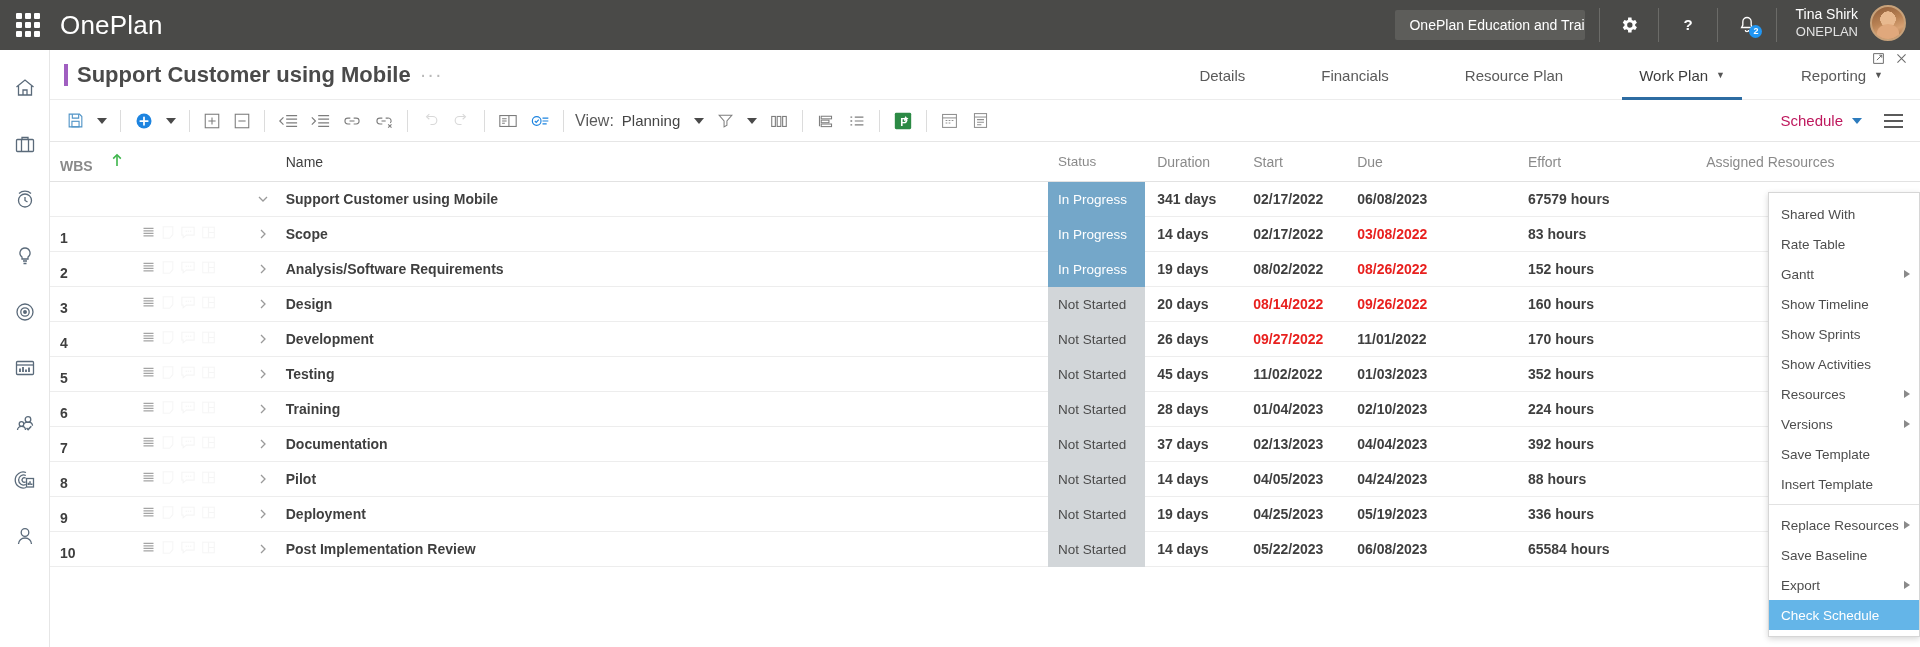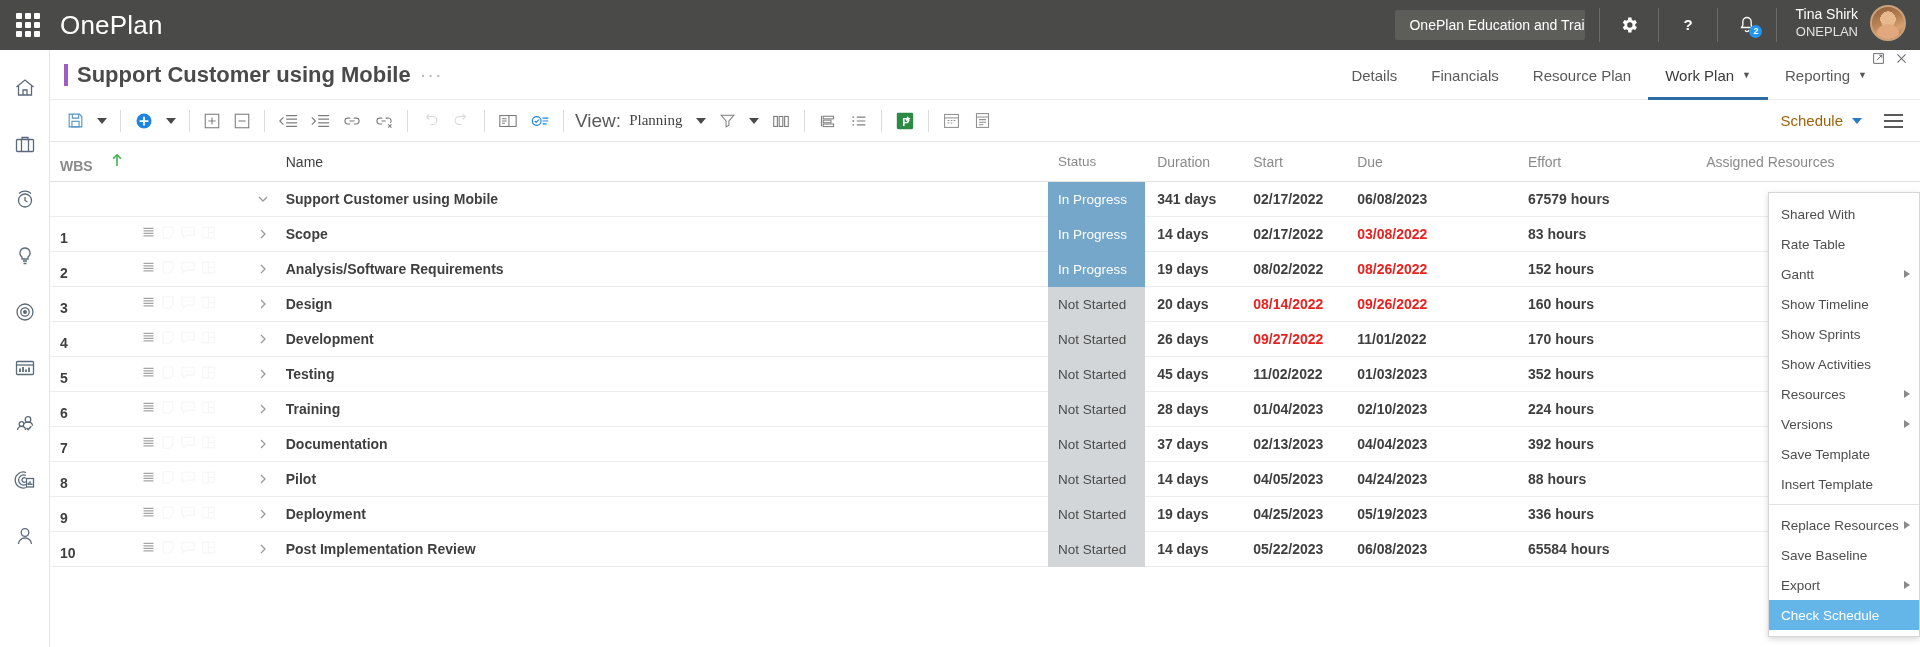--- a/index.html
+++ b/index.html
@@ -85,44 +85,45 @@
     font-size: 22px; font-weight: 700; color: #4a4a4a; margin-left: 9px;
     white-space: nowrap;
   }
   .title-ellipsis { color: #b9b9b9; font-size: 20px; margin-left: 9px; letter-spacing: 1px; }
   .win-ctrls {
     position: absolute; right: 12px; top: 2px; display: flex; gap: 10px; align-items: center;
   }
   .win-ctrls span { cursor: pointer; color: #6b6b6b; font-size: 13px; line-height: 1; }
   .nav-tabs {
     margin-left: auto; display: flex; align-items: flex-end; height: 50px;
-    padding-right: 36px;
+    padding-right: 20px;
+    gap: 42px;
   }
   .nav-tab {
     font-size: 15px; color: #5a5a5a; padding: 0 17px; height: 46px;
     display: flex; align-items: center; cursor: pointer; white-space: nowrap;
     border-bottom: 3px solid transparent;
   }
   .nav-tab.active { color: #3b3b3b; border-bottom-color: #2d6ca2; }
   .nav-tab .caret { margin-left: 8px; font-size: 9px; color: #555; }
 
   
   .toolbar {
     height: 42px; display: flex; align-items: center; padding-left: 10px;
     border-bottom: 1px solid #e6e6e6; position: relative; background: #fff;
   }
   .tool { height: 34px; min-width: 30px; display: flex; align-items: center; justify-content: center; cursor: pointer; padding: 0 6px; }
   .tool.dis { opacity: .38; }
   .tsep { width: 1px; height: 22px; background: #dcdcdc; margin: 0 7px; }
   .caret-btn { width: 22px; display: flex; align-items: center; justify-content: center; cursor: pointer; }
   .caret-tri { width: 0; height: 0; border-left: 5px solid transparent; border-right: 5px solid transparent; border-top: 6px solid #4a4a4a; }
-  .view-label { font-size: 19px; color: #5a5a5a; margin: 0 8px 0 4px; }
-  .view-value { font-size: 15px; color: #444; margin-right: 8px; cursor: pointer; font-family: Liberation Serif, serif; }
+  .view-label { font-size: 16px; color: #5a5a5a; margin: 0 8px 0 4px; }
+  .view-value { font-size: 15px; color: #444; margin-right: 8px; cursor: pointer; }
   .toolbar-right { position: absolute; right: 10px; display: flex; align-items: center; }
-  .schedule-btn { font-size: 15px; color: #a16207; cursor: pointer; display: flex; align-items: center; }
+  .schedule-btn { font-size: 15px; color: #be185d; cursor: pointer; display: flex; align-items: center; }
   .schedule-btn .caret-tri { border-top-color: #2d7bbd; margin-left: 9px; }
   .hamburger { width: 34px; height: 34px; display: flex; flex-direction: column; justify-content: center; align-items: center; gap: 4px; cursor: pointer; margin-left: 14px; }
   .hamburger i { width: 19px; height: 2px; background: #5a5a5a; display: block; }
 
   
   .grid { position: relative; }
   .grid-head {
     display: flex; height: 40px; align-items: center;
     border-bottom: 1px solid #e2e2e2; font-size: 14px; color: #8a8a8a;
   }

